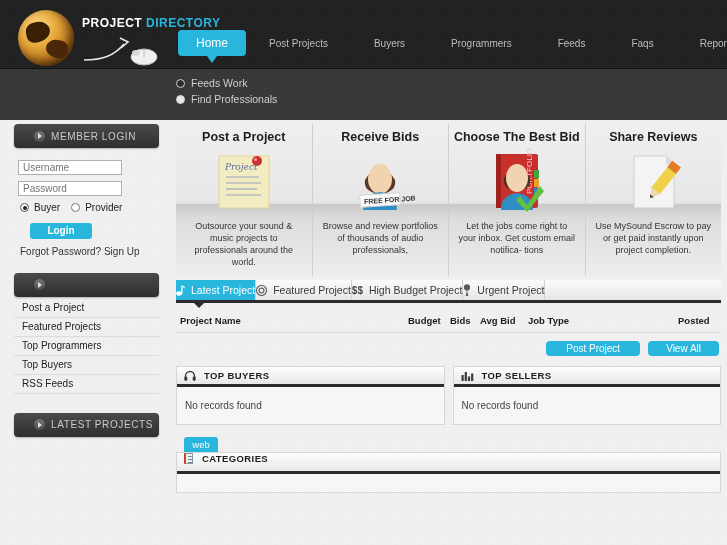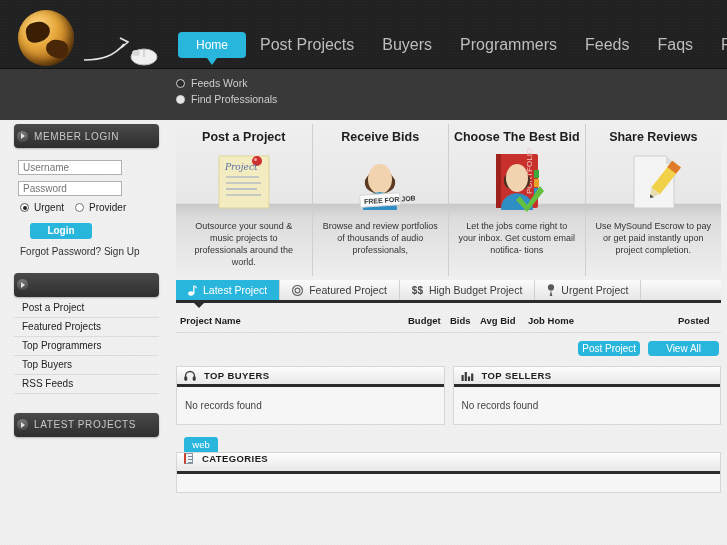--- a/index.html
+++ b/index.html
@@ -25,21 +25,21 @@
     background:#3a1f05; border-radius: 45% 55% 60% 40%; transform: rotate(-12deg); }
   .globe::after { content:""; position:absolute; left:28px; top:30px; width:22px; height:18px;
     background:#4a2708; border-radius: 55% 45% 40% 60%; transform: rotate(10deg); }
   .brand { position: absolute; left: 68px; top: 10px; font-size: 12px; font-weight: bold;
     letter-spacing: .5px; white-space: nowrap; }
   .brand .b1 { color: #ffffff; }
   .brand .b2 { color: #29b6dd; }
   .mouse-svg { position: absolute; left: 62px; top: 24px; }
 
   .nav { position: absolute; left: 178px; top: 30px; display: flex; align-items: center; gap: 0; }
-  .nav-item { position: relative; font-size: 16px; color: #bdbdbd; padding: 6px 14px;
+  .nav-item { position: relative; font-size: 10px; color: #bdbdbd; padding: 6px 23px;
     white-space: nowrap; cursor: pointer; }
   .nav-item.active { color: #fff; background: #29b6dd; border-radius: 4px;
     font-size: 12px; padding: 6px 18px; }
   .nav-item.active::after { content:""; position:absolute; left: 50%; margin-left:-5px;
     bottom: -7px; width:0; height:0; border-left:5px solid transparent;
     border-right:5px solid transparent; border-top:7px solid #29b6dd; }
 
   
   .searchband { position: relative; height: 52px; background: #383838;
     background-image: radial-gradient(rgba(255,255,255,.025) 1px, transparent 1px);
@@ -70,21 +70,21 @@
     font-weight: bold; cursor: pointer; font-family: "Liberation Sans", sans-serif; }
 
   
   .body-area { position: relative; background: #f0f0f0;
     background-image: radial-gradient(rgba(0,0,0,.02) 1px, transparent 1px);
     background-size: 3px 3px; height: 425px; }
 
   
   .sidebar { position: absolute; left: 14px; top: 4px; width: 145px; }
   .panel-head { height: 24px; border-radius: 4px; display: flex; align-items: center;
-    padding-left: 3px; gap: 6px;
+    padding-left: 20px; gap: 6px;
     background: linear-gradient(180deg,#4a4a4a,#2e2e2e);
     box-shadow: 0 1px 2px rgba(0,0,0,.25); }
   .panel-head .ph-title { font-size: 10px; color: #c9c9c9; letter-spacing: .6px; }
   .bullet { width: 11px; height: 11px; border-radius: 50%;
     background: linear-gradient(180deg,#777,#4a4a4a); display:flex;
     align-items:center; justify-content:center; }
   .bullet::after { content:""; width:0;height:0;border-top:3px solid transparent;
     border-bottom:3px solid transparent;border-left:4px solid #e0e0e0; margin-left:1px; }
 
   .login-body { padding: 12px 0 0 4px; }
@@ -115,37 +115,37 @@
   .feat { flex: 1; position: relative; display: flex; flex-direction: column;
     align-items: center; }
   .feat + .feat { border-left: 1px solid #cfcfcf; }
   .feat-title { font-size: 12.5px; font-weight: bold; color: #1d1d1d; margin-top: 6px; }
   .feat-art { height: 72px; display:flex; align-items:flex-end; justify-content:center; }
   .feat-desc { font-size: 9px; color: #333; text-align: center; line-height: 12px;
     padding: 4px 8px 0; }
 
   
   .tabs { display: flex; height: 23px; margin-top: 4px; border-bottom: 3px solid #2b2b2b; }
-  .tab { display: flex; align-items: center; gap: 6px; padding: 0 12px; font-size: 10.5px;
+  .tab { display: flex; align-items: center; gap: 6px; padding: 0 0; font-size: 10.5px;
     color: #3a3a3a; background: linear-gradient(180deg,#fbfbfb,#e6e6e6);
     border-right: 1px solid #d0d0d0; cursor: pointer; }
   .tab.active { background: #29b6dd; color: #fff; position: relative; }
   .tab.active::after { content:""; position:absolute; left:18px; bottom:-8px; width:0;height:0;
     border-left:5px solid transparent;border-right:5px solid transparent;border-top:5px solid #2b2b2b; }
   .tab-fill { flex: 1; background: linear-gradient(180deg,#fbfbfb,#e6e6e6); }
 
   .tbl { width: 100%; border-collapse: collapse; background: transparent; }
   .tbl th { font-size: 9.5px; font-weight: bold; color: #1c1c1c; text-align: left;
     padding: 10px 0 6px 4px; border-bottom: 1px solid #d8d8d8; }
   .tbl-wrap { margin-top: 2px; }
 
   .btn-row { display: flex; justify-content: flex-end; gap: 8px; margin-top: 8px;
     padding-right: 2px; }
   .cbtn { background: #29b6dd; color: #fff; border: none; border-radius: 4px; height: 15px;
-    padding: 0 4px; font-size: 10px; cursor: pointer; font-family: "Liberation Sans", sans-serif; }
+    padding: 0 20px; font-size: 10px; cursor: pointer; font-family: "Liberation Sans", sans-serif; }
 
   .two-col { display: flex; gap: 8px; margin-top: 10px; }
   .card { flex: 1; background: #f6f6f6; border: 1px solid #d6d6d6; }
   .card-head { height: 20px; display: flex; align-items: center; gap: 8px; padding-left: 7px;
     background: linear-gradient(180deg,#fdfdfd,#e8e8e8); border-bottom: 3px solid #2b2b2b; }
   .card-title { font-size: 9.5px; font-weight: bold; color: #1c1c1c; letter-spacing: .4px; }
   .card-body { height: 37px; display: flex; align-items: center; padding-left: 8px;
     font-size: 10px; color: #444; }
 
   .webtab { margin-top: 12px; margin-left: 8px; width: 34px; height: 15px; background: #29b6dd;
@@ -160,20 +160,24 @@
     background:#7b8b96; box-shadow: 0 3px 0 #7b8b96, 0 6px 0 #7b8b96; }
 </style>
 </head>
 <body>
 
 <div class="page">
 
   <div class="topbar">
     <div class="logo-wrap">
       <div class="globe"></div>
+      <div class="brand">
+        <span class="b1">PROJECT</span>
+        <span class="b2">DIRECTORY</span>
+      </div>
       <svg class="mouse-svg" width="112" height="36">
         <path d="M8 30 C 26 30, 38 26, 48 14" stroke="#e8e8e8" stroke-width="1.6" fill="none"></path>
         <path d="M44 8 L52 12 L45 18" stroke="#e8e8e8" stroke-width="1.6" fill="none"></path>
         <ellipse cx="68" cy="27" rx="13" ry="8" fill="#f0f0f0" stroke="#b8b8b8"></ellipse>
         <path d="M68 19 L68 27" stroke="#bdbdbd" stroke-width="1"></path>
         <ellipse cx="60" cy="23" rx="4" ry="3" fill="#d8d8d8"></ellipse>
       </svg>
     </div>
 
     <div class="nav">
@@ -225,21 +229,21 @@
       <div class="panel-head">
         <span class="bullet"></span>
         <span class="ph-title">MEMBER LOGIN</span>
       </div>
 
       <div class="login-body">
         <input class="txtfield" type="text" placeholder="Username" style="">
         <input class="txtfield" type="password" placeholder="Password" style="">
         <div class="bp-row">
           <span class="rdot-on"></span>
-          <span>Urgent</span>
+          <span>Buyer</span>
           <span class="rdot-off" style="margin-left:6px;"></span>
           <span>Provider</span>
         </div>
         <button class="login-btn">Login</button>
         <div class="forgot">Forgot Password? Sign Up</div>
       </div>
 
       <div class="panel-head" style="margin-top:16px;">
         <span class="bullet"></span>
       </div>
@@ -360,21 +364,21 @@
       </div>
 
       <div class="tbl-wrap">
         <table class="tbl">
           <thead>
             <tr>
               <th style="width:228px;">Project Name</th>
               <th style="width:42px;">Budget</th>
               <th style="width:30px;">Bids</th>
               <th style="width:48px;">Avg Bid</th>
-              <th style="width:150px;">Job Home</th>
+              <th style="width:150px;">Job Type</th>
               <th>Posted</th>
             </tr>
           </thead>
           <tbody></tbody>
         </table>
       </div>
 
       <div class="btn-row">
         <button class="cbtn">Post Project</button>
         <button class="cbtn" style="padding:0 18px;">View All</button>

